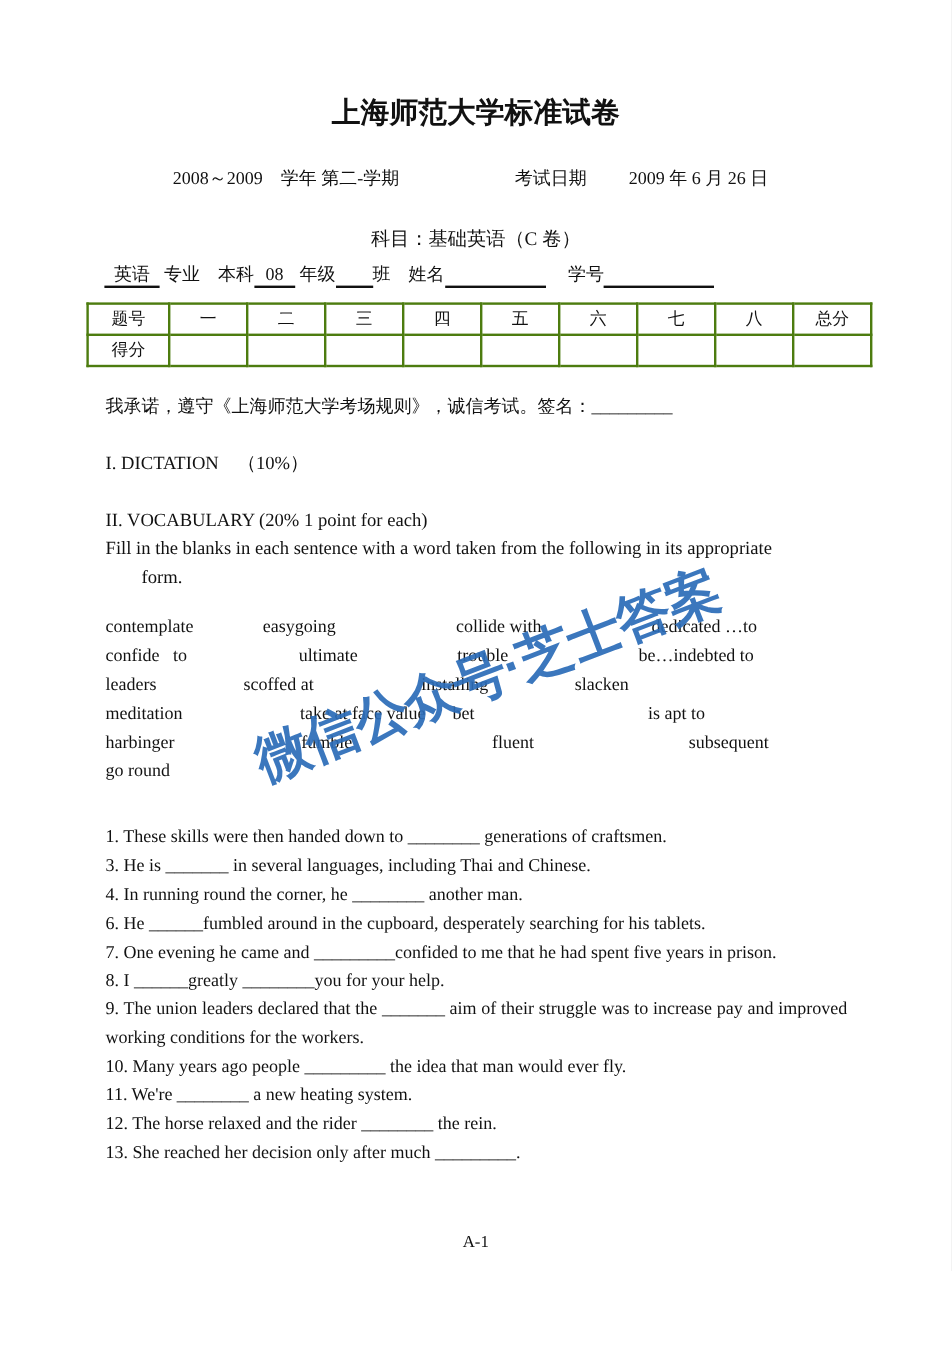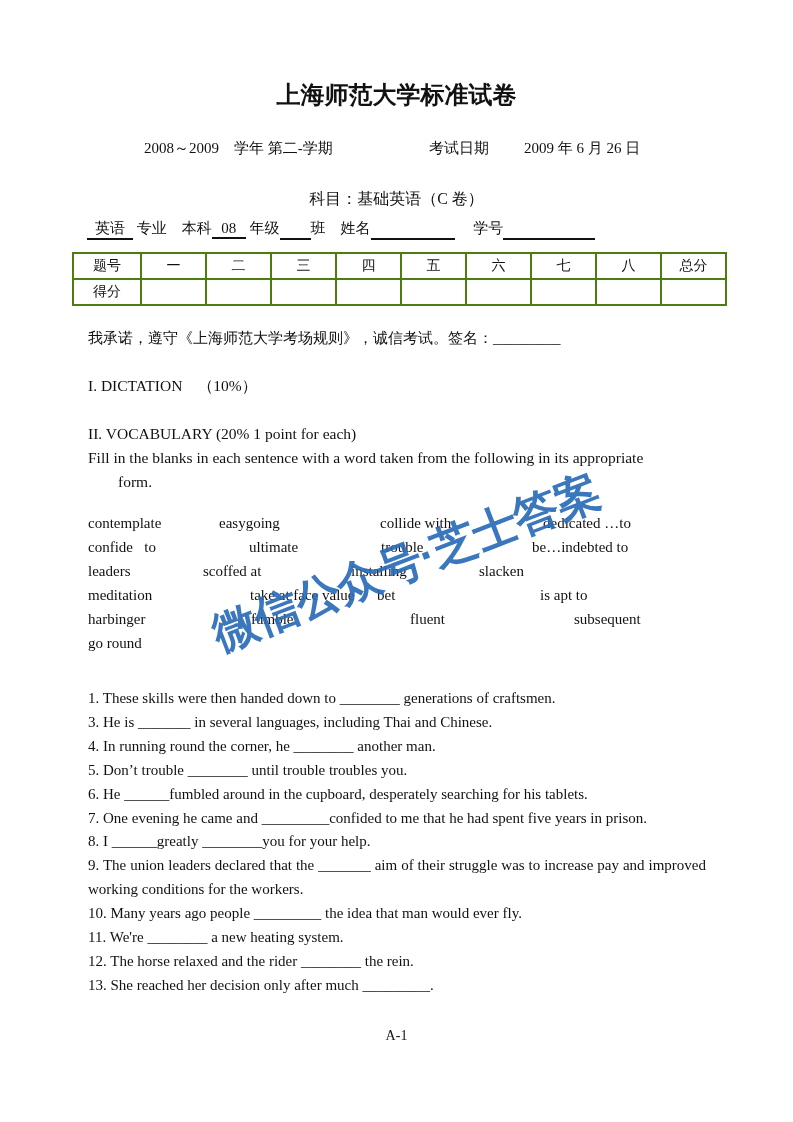--- a/index.html
+++ b/index.html
@@ -151,21 +151,20 @@
     </div>
     <div class="vocab-row">
       <span style="left:0px">go round</span>
     </div>
   </div>
 
   <div class="abs sentences">
     <p>1. These skills were then handed down to ________ generations of craftsmen.</p>
     <p>3. He is _______ in several languages, including Thai and Chinese.</p>
     <p>4. In running round the corner, he ________ another man.</p>
-    <p>5. Don’t trouble ________ until trouble troubles you.</p>
     <p>6. He ______fumbled around in the cupboard, desperately searching for his tablets.</p>
     <p>7. One evening he came and _________confided to me that he had spent five years in prison.</p>
     <p>8. I ______greatly ________you for your help.</p>
     <p class="justify">9. The union leaders declared that the _______ aim of their struggle was to increase pay and improved working conditions for the workers.</p>
     <p>10. Many years ago people _________ the idea that man would ever fly.</p>
     <p>11. We're ________ a new heating system.</p>
     <p>12. The horse relaxed and the rider ________ the rein.</p>
     <p>13. She reached her decision only after much _________.</p>
   </div>
 

